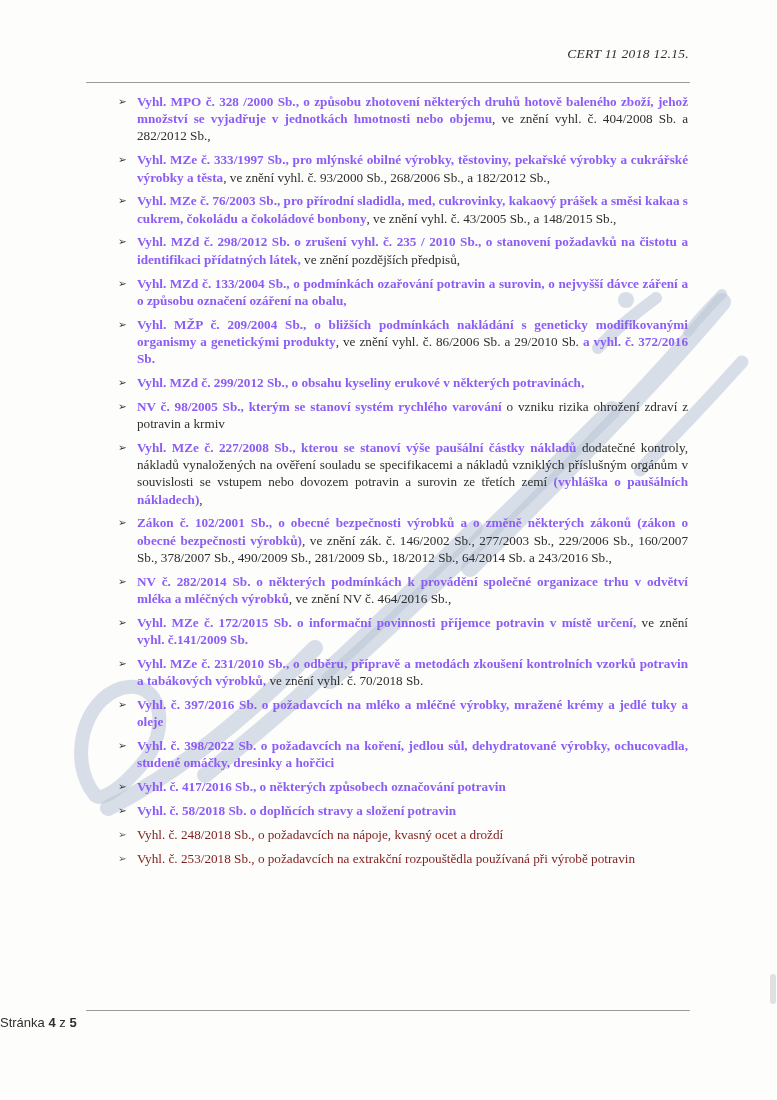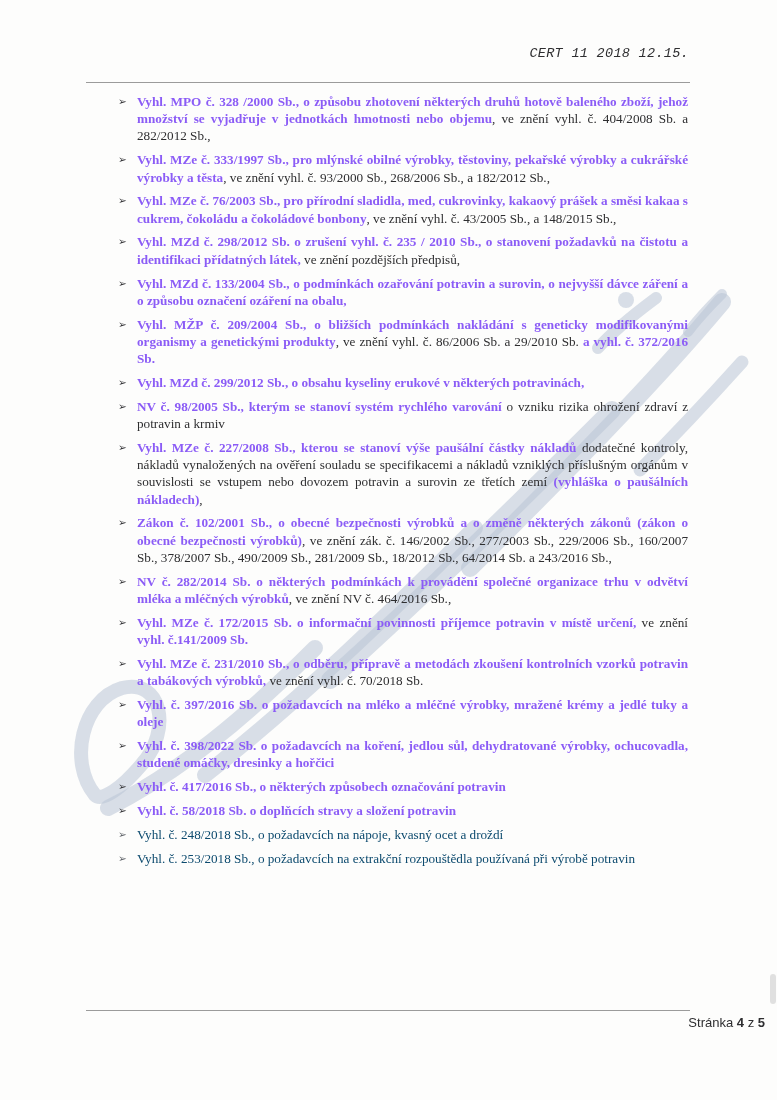--- a/index.html
+++ b/index.html
@@ -11,21 +11,21 @@
     overflow:hidden;
     font-family:"Liberation Serif", serif;
     color:var(--text,#1c1c1e);
   }
   .watermark{
     position:absolute;inset:0;z-index:0;pointer-events:none;
   }
   .content-layer{position:absolute;inset:0;z-index:1;}
   .doc-header{
     position:absolute;top:46px;right:88px;
-    font-family:Liberation Mono, monospace;
+    font-family:Liberation Serif, serif;
     font-style:italic;font-size:13.5px;letter-spacing:.3px;
     color:#2e2e30;
   }
   .rule{
     position:absolute;left:86px;right:87px;height:0;
     border-top:1.2px solid #9b9b9b;
   }
   .rule.top{top:82px;}
   .rule.bottom{top:1010px;}
   .list{
@@ -39,24 +39,24 @@
     color:#333336;
   }
   .txt{
     flex:1;text-align:justify;
     font-size:13.2px;line-height:17.2px;
   }
   .txt .b{font-weight:bold;color:#8b5cf6;}
   .txt .r{font-weight:normal;color:#2e2e30;}
   .li.muted .bullet{color:#5f6artifact368;}
   .li.muted .bullet{color:#5f6368;}
-  .li.muted .txt .b,.li.muted .txt .r{color:#0c4a6e;font-weight:normal;}
+  .li.muted .txt .b,.li.muted .txt .r{color:#7f1d1d;font-weight:normal;}
   .doc-footer{
     position:absolute;top:1015px;left:0;right:12px;
-    text-align:right;
+    text-align:left;
     font-family:"Liberation Sans", sans-serif;
     font-size:13px;color:#2e2e30;
   }
   .doc-footer .bold{font-weight:bold;}
   .scan-smudge{
     position:absolute;right:1px;top:974px;width:6px;height:30px;
     background:#c8c8c8;opacity:.55;border-radius:3px;
   }
 </style>
 </head>

